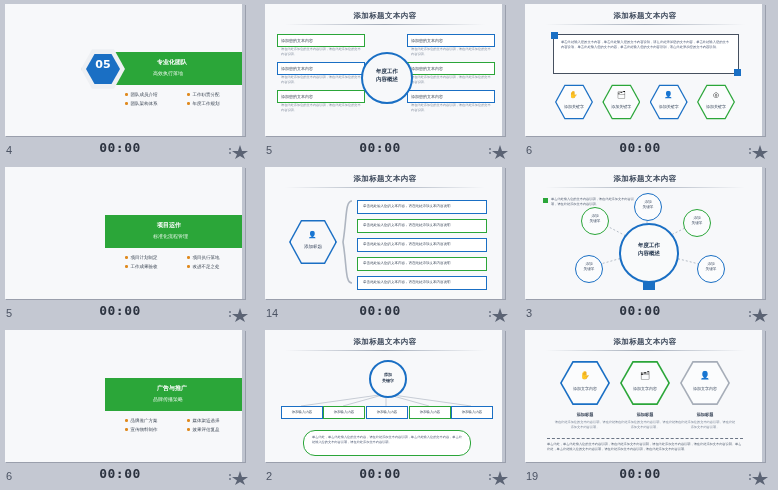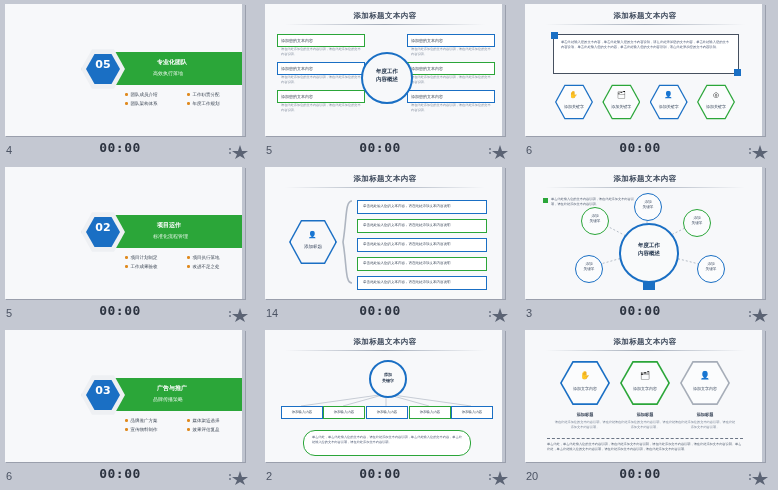--- a/index.html
+++ b/index.html
@@ -300,25 +300,20 @@
         </svg>
     </div>
   </div>
 
   <div class="cell">
     <div class="slide">
       <div class="band">
         <div class="bt1">项目运作</div>
         <div class="bt2">标准化流程管理</div>
       </div>
-      <div class="hexnum">
-        <div class="outer"></div>
-        <div class="inner"></div>
-        <div class="n">02</div>
-      </div>
       <div class="bullets">
         <div class="brow">
           <div class="bitem">
               <span class="bdot"></span>
               <span class="btx">项目计划制定</span>
             </div>
           <div class="bitem">
               <span class="bdot"></span>
               <span class="btx">项目执行落地</span>
             </div>
@@ -443,25 +438,20 @@
         </svg>
     </div>
   </div>
 
   <div class="cell">
     <div class="slide">
       <div class="band">
         <div class="bt1">广告与推广</div>
         <div class="bt2">品牌传播策略</div>
       </div>
-      <div class="hexnum">
-        <div class="outer"></div>
-        <div class="inner"></div>
-        <div class="n">03</div>
-      </div>
       <div class="bullets">
         <div class="brow">
           <div class="bitem">
               <span class="bdot"></span>
               <span class="btx">品牌推广方案</span>
             </div>
           <div class="bitem">
               <span class="bdot"></span>
               <span class="btx">媒体渠道选择</span>
             </div>
@@ -575,21 +565,21 @@
       </div>
       <div class="s18col" style="left:149px;">
         <div class="h">添加标题</div>
         <div class="d">请在此处添加您的文本内容说明，请在此处添加文本内容说明。</div>
       </div>
 
       <div class="s18dash"></div>
       <div class="s18foot">单击此处，单击此处输入您的文本内容说明，请在此处添加文本内容说明，请在此处添加文本内容说明，请在此处添加文本内容说明。单击此处，单击此处输入您的文本内容说明，请在此处添加文本内容说明，请在此处添加文本内容说明。</div>
       <div class="edge"></div>
     </div>
-    <div class="slide-num">20</div>
+    <div class="slide-num">19</div>
     <div class="timer">00:00</div>
     <div class="star">
       <svg width="22" height="16" viewBox="0 0 22 16">
           <circle cx="2" cy="6" r="1" fill="#6d7585"></circle>
           <circle cx="2" cy="10" r="1" fill="#6d7585"></circle>
           <polygon points="12,2 14,8 20,8 15,11.5 17,16 12,13 7,16 9,11.5 4,8 10,8" fill="#5b6374"></polygon>
         </svg>
     </div>
   </div>
 

